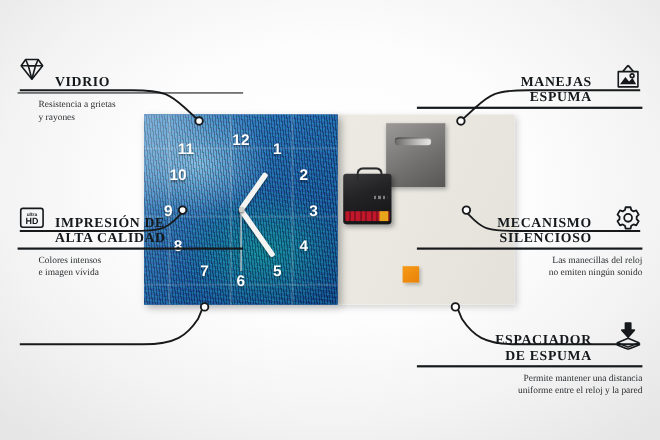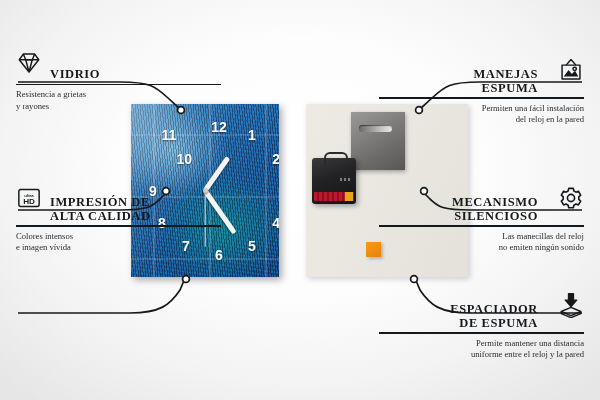--- a/index.html
+++ b/index.html
@@ -23,20 +23,21 @@
     font-weight:bold;font-size:12.5px;letter-spacing:.6px;color:#15191c;
     white-space:nowrap;
   }
   .feat.left .t1,.feat.left .t2{text-align:left;}
   .feat.right .t1,.feat.right .t2{text-align:right;}
   .rule{height:1.6px;background:#16191b;width:100%;}
   .desc{
     font-family:"Liberation Serif",serif;
     font-size:8.6px;color:#2a2d30;line-height:1.35;padding-top:4px;
     white-space:pre-line;
+    margin-left:19px;
   }
   .feat.left .desc{text-align:left;}
   .feat.right .desc{text-align:right;}
   .ico{width:26px;height:26px;flex:0 0 26px;display:block;}
   .ico svg{display:block;width:26px;height:26px;}
 
   
   #f-vidrio   {left:16px; top:44px;}
   #f-impresion{left:16px; top:172px;}
   #f-bordes   {left:16px; top:279px;}
@@ -49,21 +50,21 @@
 
   
   .photo{position:absolute;left:131px;top:104px;width:337px;height:173px;}
   .panel-right{
     position:absolute;left:175px;top:0;width:162px;height:173px;
     background:linear-gradient(115deg,#eceae3 0%,#e9e7e0 45%,#e3e1da 100%);
     box-shadow:2px 2px 6px rgba(0,0,0,.18);
   }
   
   .clock{
-    position:absolute;left:0;top:0;width:148px;height:173px;
+    position:absolute;left:0;top:0;width:176px;height:173px;
     overflow:hidden;
     box-shadow:3px 3px 7px rgba(0,0,0,.32);
     background:#1d5fa8;
   }
   .clock .art{position:absolute;inset:0;
     background:
       repeating-linear-gradient(84deg, rgba(0,0,0,.30) 0 1px, rgba(255,255,255,.05) 1px 2.4px),
       repeating-linear-gradient(8deg, rgba(0,200,190,.20) 0 1.5px, rgba(0,0,0,0) 1.5px 4px),
       radial-gradient(ellipse 75% 55% at 62% 72%, #0e7f96 0%, rgba(14,127,150,0) 58%),
       radial-gradient(ellipse 60% 48% at 28% 26%, #7fb4e2 0%, rgba(127,180,226,0) 62%),
@@ -136,21 +137,21 @@
           <span class="num" style="left: 88px; top: 22.5px;">12</span>
           <span class="num" style="left: 121px; top: 31.0744px;">1</span>
           <span class="num" style="left: 145.158px; top: 54.5px;">2</span>
           <span class="num" style="left: 154px; top: 86.5px;">3</span>
           <span class="num" style="left: 145.158px; top: 118.5px;">4</span>
           <span class="num" style="left: 121px; top: 141.926px;">5</span>
           <span class="num" style="left: 88px; top: 150.5px;">6</span>
           <span class="num" style="left: 55px; top: 141.926px;">7</span>
           <span class="num" style="left: 30.8423px; top: 118.5px;">8</span>
           <span class="num" style="left: 22px; top: 86.5px;">9</span>
-          <span class="num" style="left: 30.8423px; top: 54.5px; padding-left: 45px;">10</span>
+          <span class="num" style="left: 30.8423px; top: 54.5px;">10</span>
           <span class="num" style="left: 38px; top: 31.0744px;">11</span>
         </div>
       <div class="hand" id="hand-hour" style="width: 40px; height: 4.5px; margin-top: -2.25px; transform: rotate(305deg);"></div>
       <div class="hand" id="hand-min" style="width: 52px; height: 4.5px; margin-top: -2.25px; transform: rotate(55deg);"></div>
       <div class="hand" id="hand-sec" style="width: 56px; height: 1.3px; margin-top: -0.65px; transform: rotate(90deg); background: rgb(233, 233, 230);"></div>
       <div class="cap"></div>
     </div>
   </div>
 
   <svg id="wires" viewBox="0 0 600 400">
@@ -225,22 +226,20 @@
             <g fill="none" stroke="#15191b" stroke-width="1.8" stroke-linejoin="round">
           <path d="M16 3 L10 10 M16 3 L22 10"></path>
           <rect x="5" y="10" width="22" height="17"></rect>
           <path d="M7 24 L13 16 L17 21 L21 17 L25 24 Z" fill="#15191b" stroke="none"></path>
           <circle cx="20.5" cy="14.6" r="2.1"></circle>
         </g>
           </svg>
       </span>
     </div>
     <div class="rule"></div>
-    <div class="desc">Permiten una fácil instalación
-del reloj en la pared</div>
   </div>
 
   <div class="feat right" id="f-mecanismo">
     <div class="head">
       <span class="titlewrap">
         <span class="t1">MECANISMO</span>
         <span class="t2">SILENCIOSO</span>
       </span>
       <span class="ico">
         <svg viewBox="0 0 32 32">

